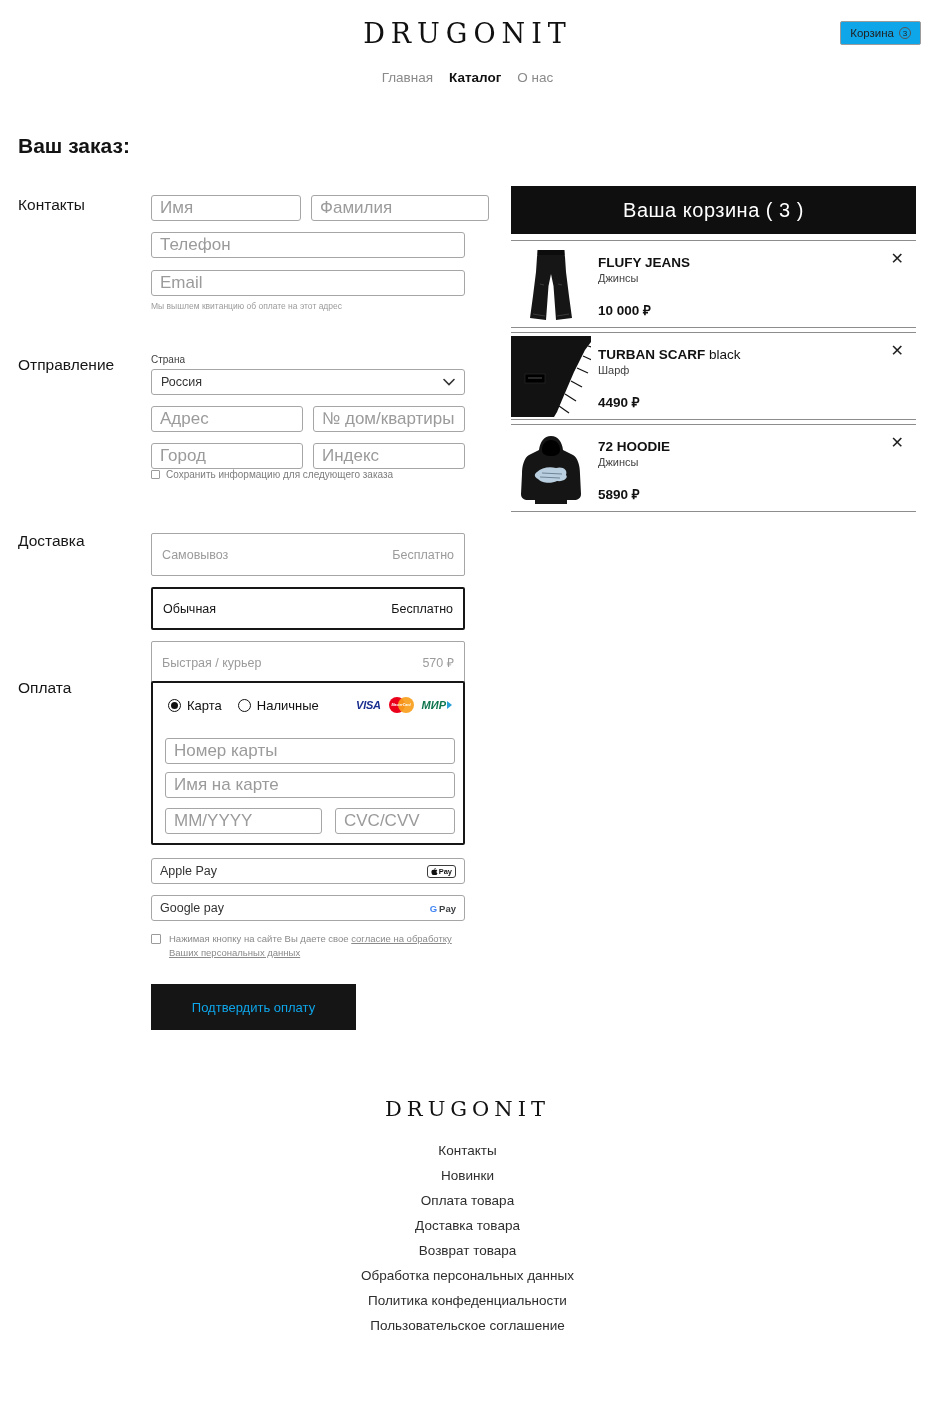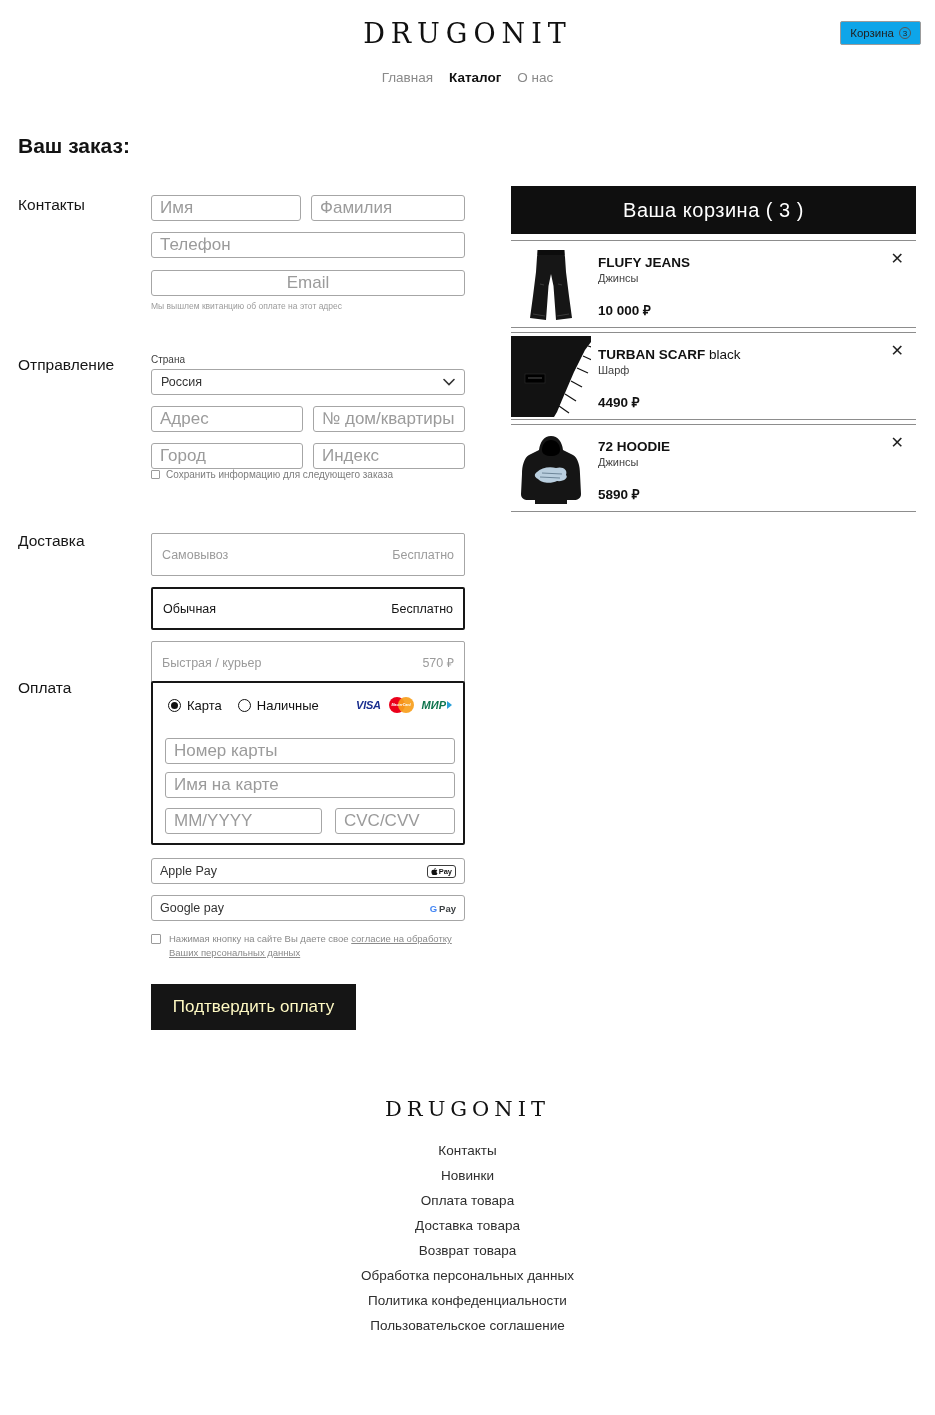--- a/index.html
+++ b/index.html
@@ -27,22 +27,22 @@
   .lbl-contacts { top:196px; } .lbl-shipping { top:356px; }
   .lbl-delivery { top:532px; } .lbl-payment  { top:679px; }
 
   
   .fld { border:1px solid #a6a6a6; border-radius:3px; height:26px; padding:0 8px;
          font-size:17px; color:#333; background:#fff; font-family:inherit; width:100%; }
   .fld::placeholder { color:#9b9b9b; }
   .row { display:flex; gap:10px; }
 
   #contacts { position:absolute; left:151px; top:195px; width:314px; }
-  #contacts .w1 { width:150px; } #contacts .w2 { width:154px; }
-  #contacts .phone { margin-top:11px; } #contacts .email { margin-top:12px;text-align:center; }
+  #contacts .w1 { width:150px; } #contacts .w2 { width:178px; }
+  #contacts .phone { margin-top:11px; } #contacts .email { margin-top:12px; }
   .helper { margin-top:5px; font-size:8.5px; color:#9b9b9b; }
 
   #shipping { position:absolute; left:151px; top:354px; width:314px; }
   .country-label { font-size:10px; color:#3d3d3d; }
   .select { margin-top:4px; height:26px; border:1px solid #a6a6a6; border-radius:3px;
             display:flex; align-items:center; justify-content:space-between; padding:0 9px;
             font-size:12.5px; color:#333; cursor:pointer; background:#fff; }
   #shipping .row { margin-top:11px; }
   #shipping .half { width:152px; }
   .chk-row { display:flex; align-items:center; gap:6px; }
@@ -88,21 +88,21 @@
         align-items:center; gap:1px; font-size:7.5px; font-weight:600; color:#111; }
   .gpay-badge { display:flex; align-items:baseline; gap:2px; font-size:9.5px; }
   .gpay-g { font-weight:700; color:#4285F4; } .gpay-pay { color:#3c4043; font-weight:600; }
 
   #consent { position:absolute; left:151px; top:932px; width:318px; display:flex; gap:8px; }
   #consent .chk { margin-top:2px; width:10px; height:10px; }
   .consent-text { font-size:9.5px; color:#8a8a8a; line-height:1.5; }
   .consent-link { text-decoration:underline; color:#8a8a8a; cursor:pointer; }
 
   #confirm-btn { position:absolute; left:151px; top:984px; width:205px; height:46px;
-        background:#151515; color:#fef9c3; border:none; font-size:17px; font-family:inherit; cursor:pointer; }
+        background:#151515; color:#0ea5e9; border:none; font-size:13px; font-family:inherit; cursor:pointer; }
 
   
   #cart-header { position:absolute; left:511px; top:186px; width:405px; height:48px; background:#0f0f0f;
         color:#fff; display:flex; align-items:center; justify-content:center; font-size:20px; letter-spacing:.5px; }
   #cart-items { position:absolute; left:511px; top:240px; width:405px; }
   .cart-item { position:relative; height:88px; border-top:1px solid #8d8d8d; border-bottom:1px solid #8d8d8d;
         margin-bottom:4px; background:#fff; }
   .item-img { position:absolute; left:0; top:3px; width:80px; height:81px; }
   .item-title { position:absolute; left:87px; top:14px; font-size:13.5px; font-weight:700; color:#111; white-space:nowrap; }
   .item-variant { font-weight:400; }

